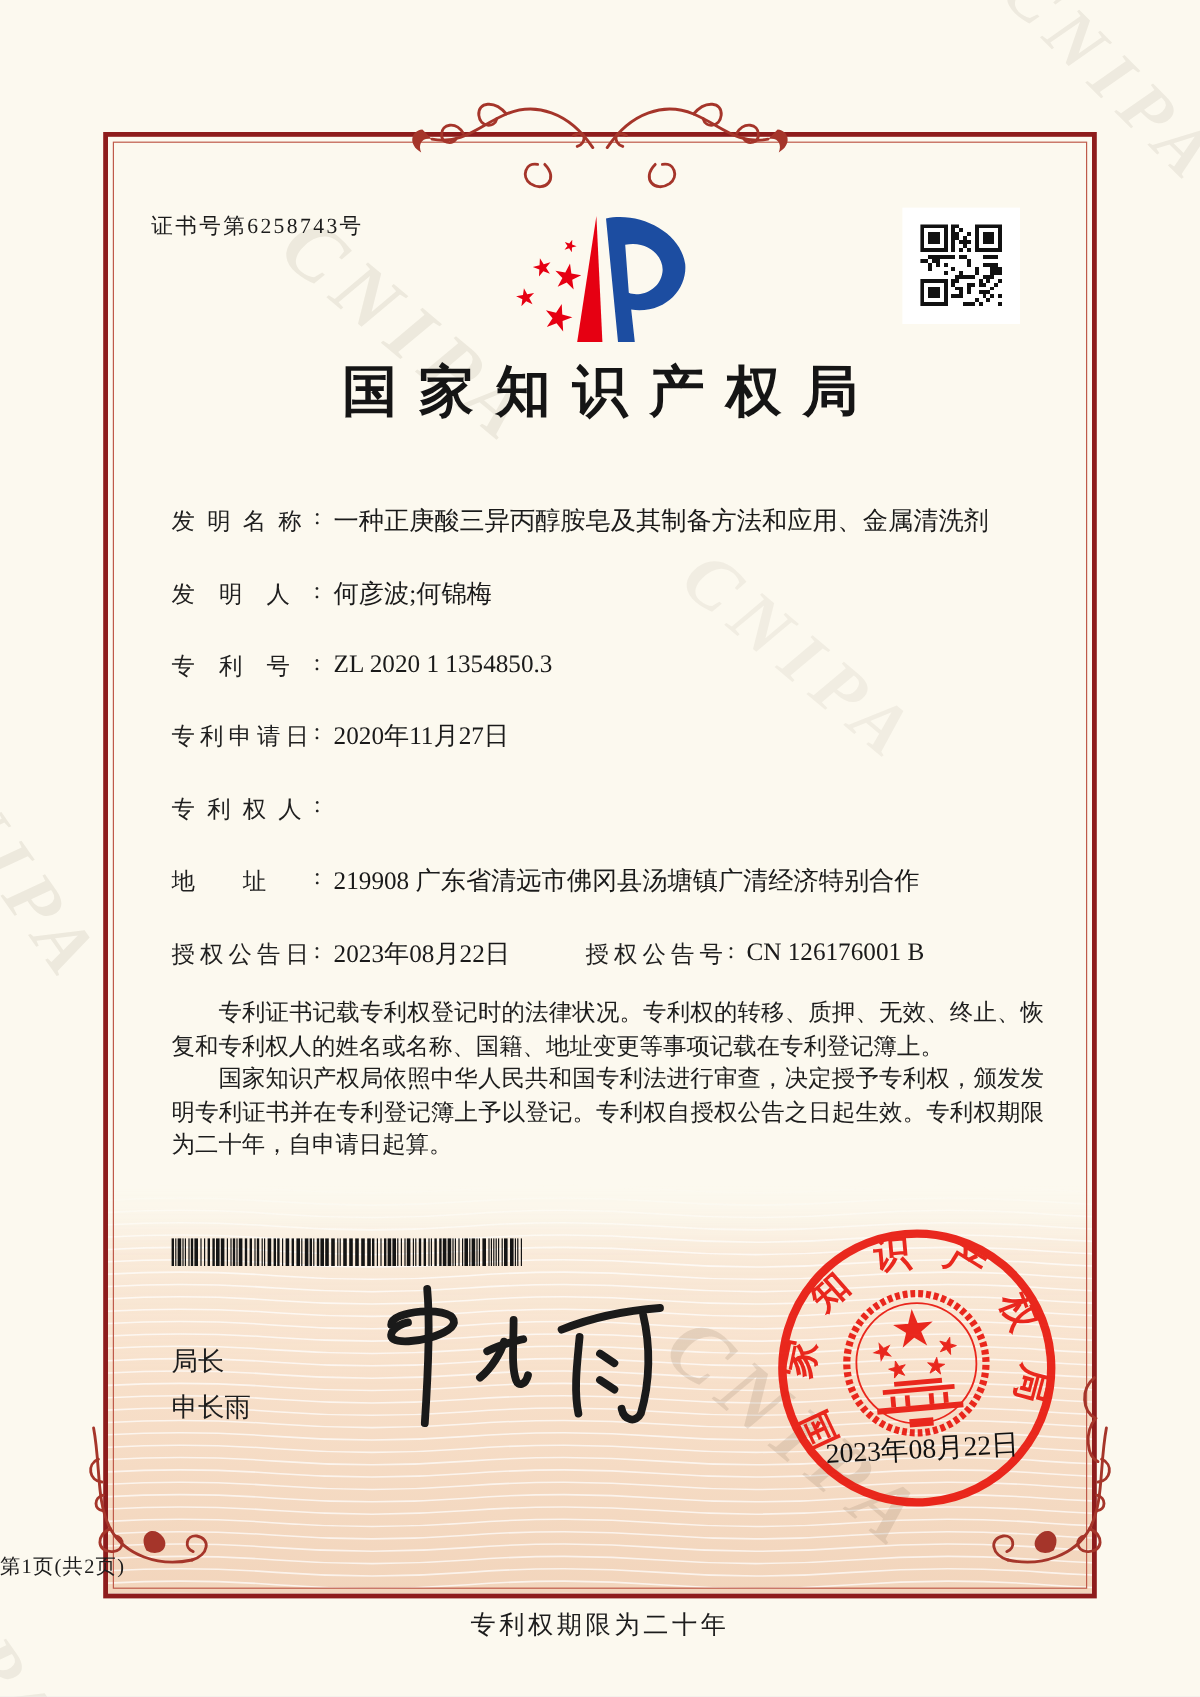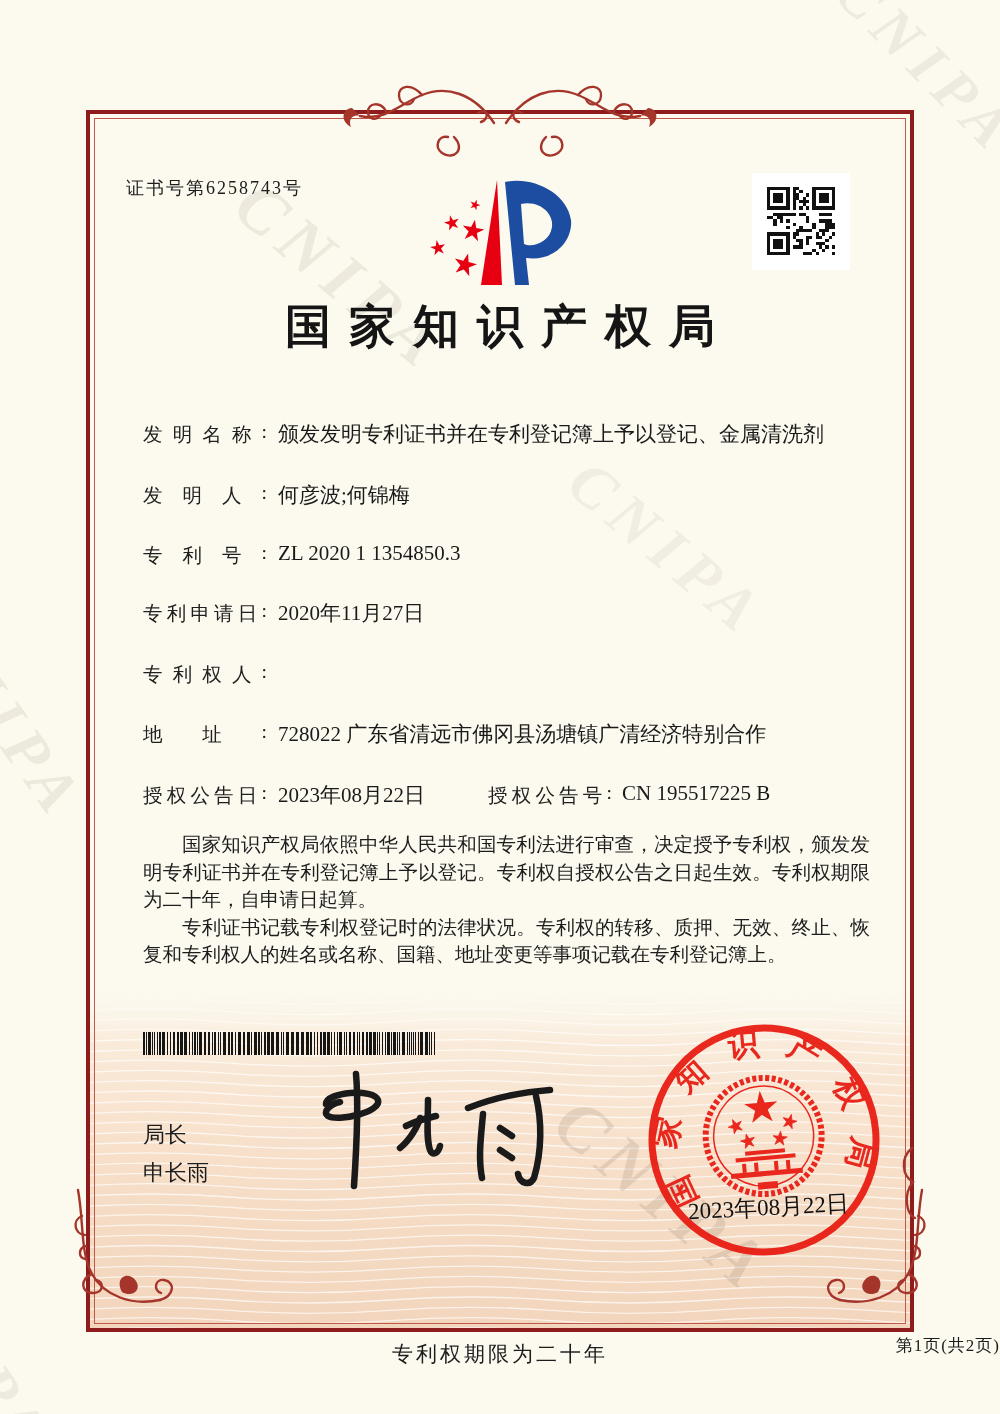--- a/index.html
+++ b/index.html
@@ -42,21 +42,21 @@
   
   .barcode{position:absolute;left:143px;top:1032px;width:298px;height:23px;display:flex;align-items:stretch;}
   .barcode span{display:block;background:#151515;height:100%;}
   .signoff-title{position:absolute;left:143px;top:1120px;font-size:22px;font-family:"Liberation Sans","DejaVu Sans",sans-serif;}
   .signoff-name{position:absolute;left:143px;top:1158px;font-size:22px;font-family:Liberation Serif, serif;}
   .sig{position:absolute;left:278px;top:1066px;}
   .seal{position:absolute;left:642px;top:1018px;transform:rotate(-5deg);}
   .seal-ring{font-size:31px;letter-spacing:24px;font-weight:bold;fill:#e8170e;}
   .seal-date{position:absolute;left:688px;top:1192px;font-size:23px;color:#111;transform:rotate(-3deg);
       white-space:nowrap;}
-  .pagenum{position:absolute;left:0;right:0;top:1294px;text-align:right;font-size:17px;letter-spacing:1px;margin-top:40px;}
+  .pagenum{position:absolute;left:0;right:0;top:1294px;text-align:left;font-size:17px;letter-spacing:1px;}
   .contnote{position:absolute;left:0;right:0;top:1340px;text-align:center;font-size:21px;letter-spacing:3px;}
 </style>
 </head>
 <body>
 
 <div class="page">
 
   <div class="wavebox">
     <svg id="waves" width="820" height="343">
         <path d="M-20 6 q 80 -6 160 0 q 80 6 160 0 q 80 -6 160 0 q 80 6 160 0 q 80 -6 160 0 q 80 6 160 0" fill="none" stroke="rgba(255,255,255,0.7)" stroke-width="1.3"></path>
@@ -264,21 +264,21 @@
   <div class="title">国家知识产权局</div>
 
   <div class="row" style="top:420px">
     <span class="flabel">
         <span>发</span>
         <span>明</span>
         <span>名</span>
         <span>称</span>
         <span>:</span>
       </span>
-    <span class="fvalue">颁发发明专利证书并在专利登记簿上予以登记、金属清洗剂</span>
+    <span class="fvalue">一种正庚酸三异丙醇胺皂及其制备方法和应用、金属清洗剂</span>
   </div>
   <div class="row" style="top:481px">
     <span class="flabel">
         <span>发</span>
         <span>明</span>
         <span>人</span>
         <span>:</span>
       </span>
     <span class="fvalue">何彦波;何锦梅</span>
   </div>
@@ -310,46 +310,46 @@
         <span>人</span>
         <span>:</span>
       </span>
   </div>
   <div class="row" style="top:720px;height:64px">
     <span class="flabel">
         <span>地</span>
         <span>址</span>
         <span>:</span>
       </span>
-    <span class="fvalue">728022 广东省清远市佛冈县汤塘镇广清经济特别合作</span>
+    <span class="fvalue">219908 广东省清远市佛冈县汤塘镇广清经济特别合作</span>
   </div>
   <div class="row" style="top:781px">
     <span class="flabel">
         <span>授</span>
         <span>权</span>
         <span>公</span>
         <span>告</span>
         <span>日</span>
         <span>:</span>
       </span>
     <span class="fvalue">2023年08月22日</span>
     <span class="flabel c2">
         <span>授</span>
         <span>权</span>
         <span>公</span>
         <span>告</span>
         <span>号</span>
         <span>:</span>
       </span>
-    <span class="fvalue c2">CN 195517225 B</span>
+    <span class="fvalue c2">CN 126176001 B</span>
   </div>
 
   <div class="paras">
+    <p class="para">专利证书记载专利权登记时的法律状况。专利权的转移、质押、无效、终止、恢复和专利权人的姓名或名称、国籍、地址变更等事项记载在专利登记簿上。</p>
     <p class="para">国家知识产权局依照中华人民共和国专利法进行审查，决定授予专利权，颁发发明专利证书并在专利登记簿上予以登记。专利权自授权公告之日起生效。专利权期限为二十年，自申请日起算。</p>
-    <p class="para">专利证书记载专利权登记时的法律状况。专利权的转移、质押、无效、终止、恢复和专利权人的姓名或名称、国籍、地址变更等事项记载在专利登记簿上。</p>
   </div>
 
   <div class="barcode" id="barcode">
       <span style="width: 2px; margin-right: 1px;"></span>
       <span style="width: 1px; margin-right: 1px;"></span>
       <span style="width: 3px; margin-right: 1px;"></span>
       <span style="width: 1px; margin-right: 1px;"></span>
       <span style="width: 1px; margin-right: 2px;"></span>
       <span style="width: 1px; margin-right: 1px;"></span>
       <span style="width: 2px; margin-right: 1px;"></span>

